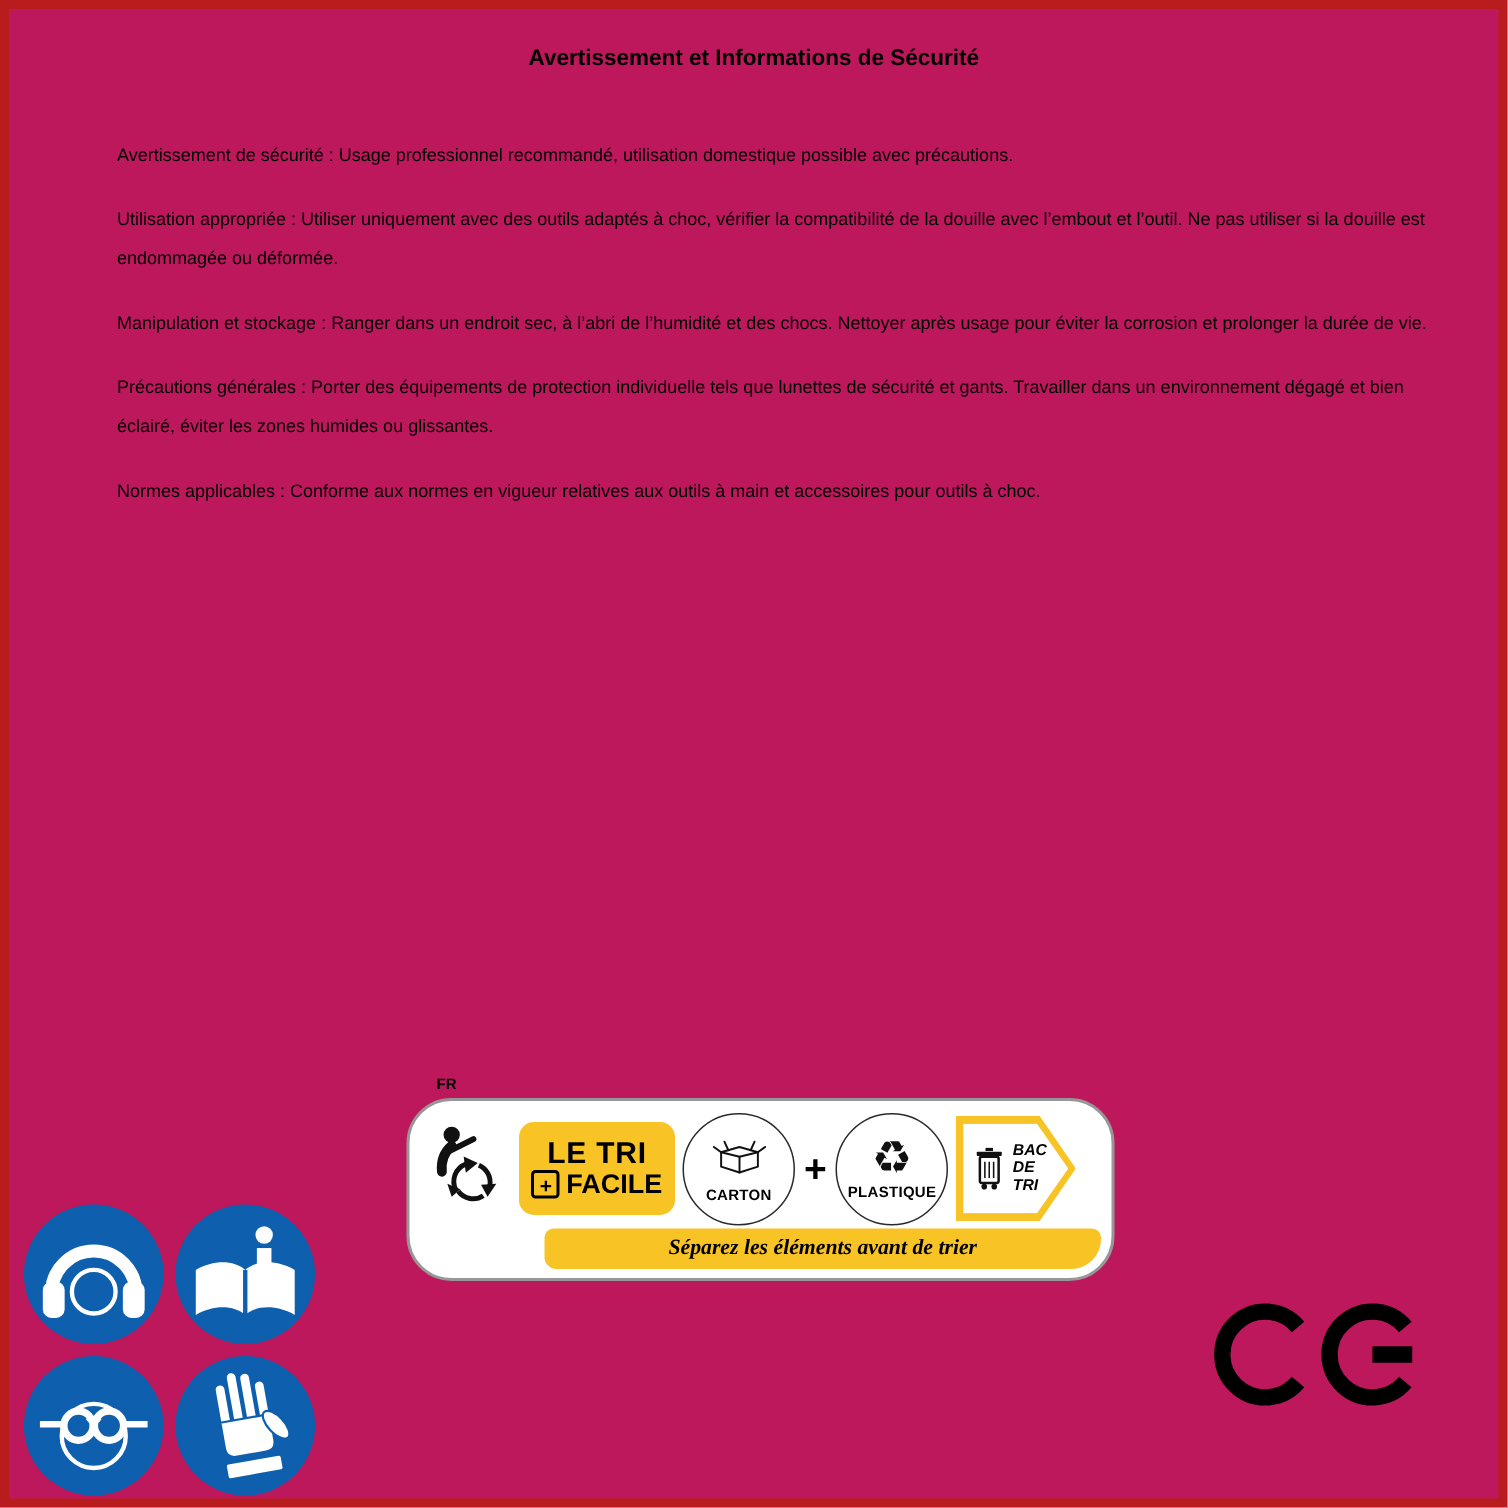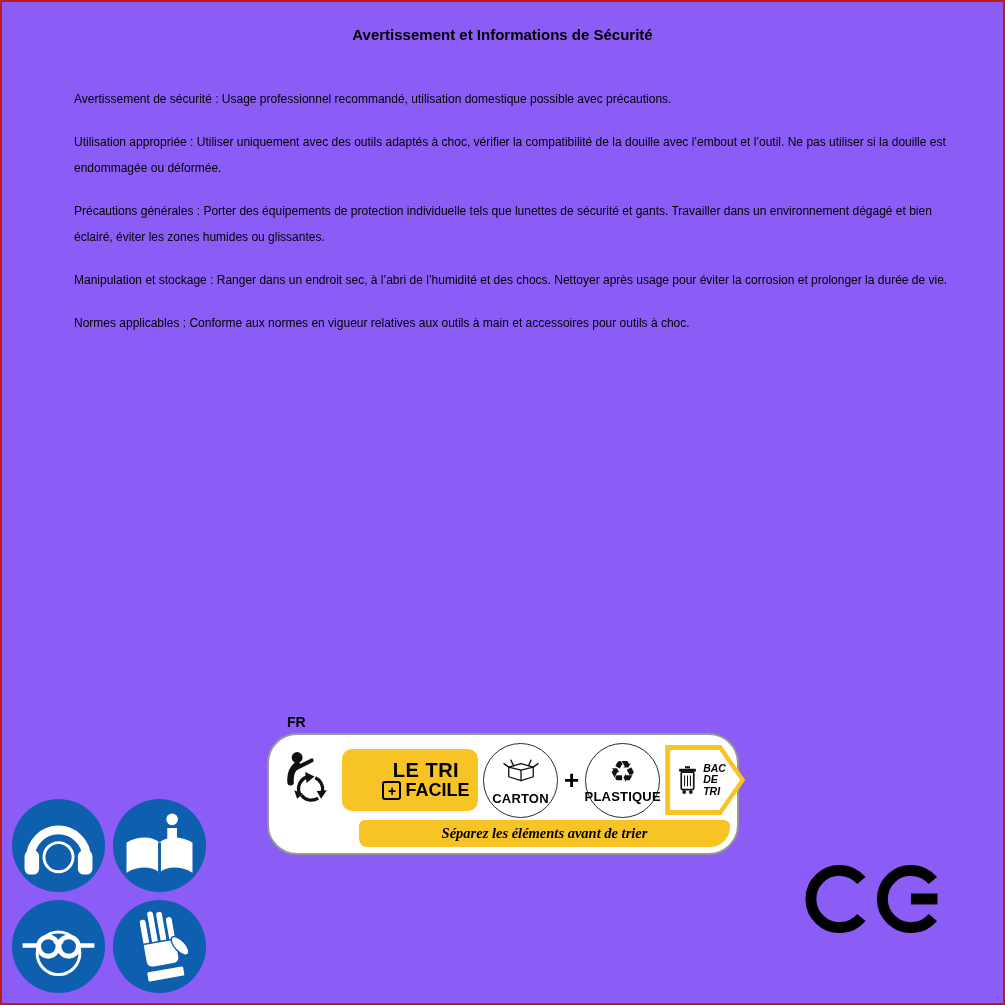--- a/index.html
+++ b/index.html
@@ -1,18 +1,18 @@
 <!DOCTYPE html>
 <html><head>
 <meta charset="utf-8">
 <style>
   html,body{margin:0;padding:0;background:#fff;}
   .sheet{
     position:relative;width:1005px;height:1005px;box-sizing:border-box;
-    background:#8b5cf6;border:2px solid #b91c1c;overflow:hidden;
+    background:#be185d;border:6px solid #b91c1c;overflow:hidden;
     font-family:"Liberation Sans",sans-serif;color:#000;
   }
   .title{
     position:absolute;top:24px;left:0;width:100%;text-align:center;
     font-size:15px;font-weight:bold;margin:0;
   }
   .paragraphs{
     position:absolute;top:84px;left:72px;width:884px;
     font-size:12px;line-height:26px;
   }
@@ -20,47 +20,47 @@
 
   
   .pictograms{
     position:absolute;left:8px;top:795px;
     display:grid;grid-template-columns:97px 97px;grid-auto-rows:97px;gap:4px;
   }
   .picto svg{display:block;width:97px;height:97px;}
 
   
   .triman-wrap{position:absolute;left:265px;top:712px;width:472px;}
-  .fr{font-weight:bold;font-size:14px;margin:0 0 3px 6px;padding-left:14px;}
+  .fr{font-weight:bold;font-size:10px;margin:0 0 3px 6px;padding-left:14px;}
   .pill{
     position:relative;height:122px;background:#fff;border:2px solid #979797;
     border-radius:30px;box-sizing:border-box;padding:5px 6px 32px 10px;
   }
   .pill-row{display:flex;align-items:center;gap:5px;height:80px;}
   .triman-logo svg{display:block;width:58px;height:64px;}
   .tri-badge{
     background:#f7c325;border-radius:10px;width:104px;height:62px;
     display:flex;flex-direction:column;align-items:center;justify-content:center;
-    font-weight:bold;line-height:1.1;flex:0 0 auto;padding-left:32px;
+    font-weight:bold;line-height:1.1;flex:0 0 auto;
   }
   .tri-line1{font-size:20px;letter-spacing:.5px;}
   .tri-line2{font-size:18px;display:flex;align-items:center;}
   .plusbox{
     display:inline-flex;align-items:center;justify-content:center;
     width:15px;height:15px;border:2.5px solid #000;border-radius:3px;
     font-size:14px;font-weight:bold;margin-right:4px;line-height:1;
   }
   .mat-circle{
     width:73px;height:73px;border-radius:50%;border:1.5px solid #2a2a2a;
     background:#fff;display:flex;flex-direction:column;align-items:center;
     justify-content:center;flex:0 0 auto;
   }
   .mat-circle svg{display:block;}
   .recycle-glyph{font-size:30px;line-height:1;color:#111;}
-  .mat-label{font-size:13px;font-weight:bold;letter-spacing:.2px;margin-top:2px;}
+  .mat-label{font-size:10px;font-weight:bold;letter-spacing:.2px;margin-top:2px;}
   .plus-sep{font-size:26px;font-weight:bold;margin:0 1px;}
   .bac-chevron{position:relative;width:80px;height:70px;flex:0 0 auto;font-style:italic;}
   .bac-chevron::before{
     content:"";position:absolute;inset:0;background:#f7c325;
     clip-path:polygon(0 0,70% 0,100% 50%,70% 100%,0 100%);
   }
   .bac-inner{
     position:absolute;inset:5px;background:#fff;
     clip-path:polygon(0 0,70% 0,100% 50%,70% 100%,0 100%);
   }
@@ -89,22 +89,22 @@
 </head>
 <body>
 
 <div class="sheet">
 
   <h1 class="title">Avertissement et Informations de Sécurité</h1>
 
   <div class="paragraphs">
     <p>Avertissement de sécurité : Usage professionnel recommandé, utilisation domestique possible avec précautions.</p>
     <p>Utilisation appropriée : Utiliser uniquement avec des outils adaptés à choc, vérifier la compatibilité de la douille avec l’embout et l’outil. Ne pas utiliser si la douille est endommagée ou déformée.</p>
+    <p>Manipulation et stockage : Ranger dans un endroit sec, à l’abri de l’humidité et des chocs. Nettoyer après usage pour éviter la corrosion et prolonger la durée de vie.</p>
     <p>Précautions générales : Porter des équipements de protection individuelle tels que lunettes de sécurité et gants. Travailler dans un environnement dégagé et bien éclairé, éviter les zones humides ou glissantes.</p>
-    <p>Manipulation et stockage : Ranger dans un endroit sec, à l’abri de l’humidité et des chocs. Nettoyer après usage pour éviter la corrosion et prolonger la durée de vie.</p>
     <p>Normes applicables : Conforme aux normes en vigueur relatives aux outils à main et accessoires pour outils à choc.</p>
   </div>
 
   <div class="pictograms">
 
     <div class="picto">
       <svg viewBox="0 0 100 100">
         <circle cx="50" cy="50" r="48" fill="#0e5fae"></circle>
         <circle cx="50" cy="62" r="15" fill="none" stroke="#fff" stroke-width="3"></circle>
         <path d="M21 63 A 29 29 0 0 1 79 63" fill="none" stroke="#fff" stroke-width="9"></path>

